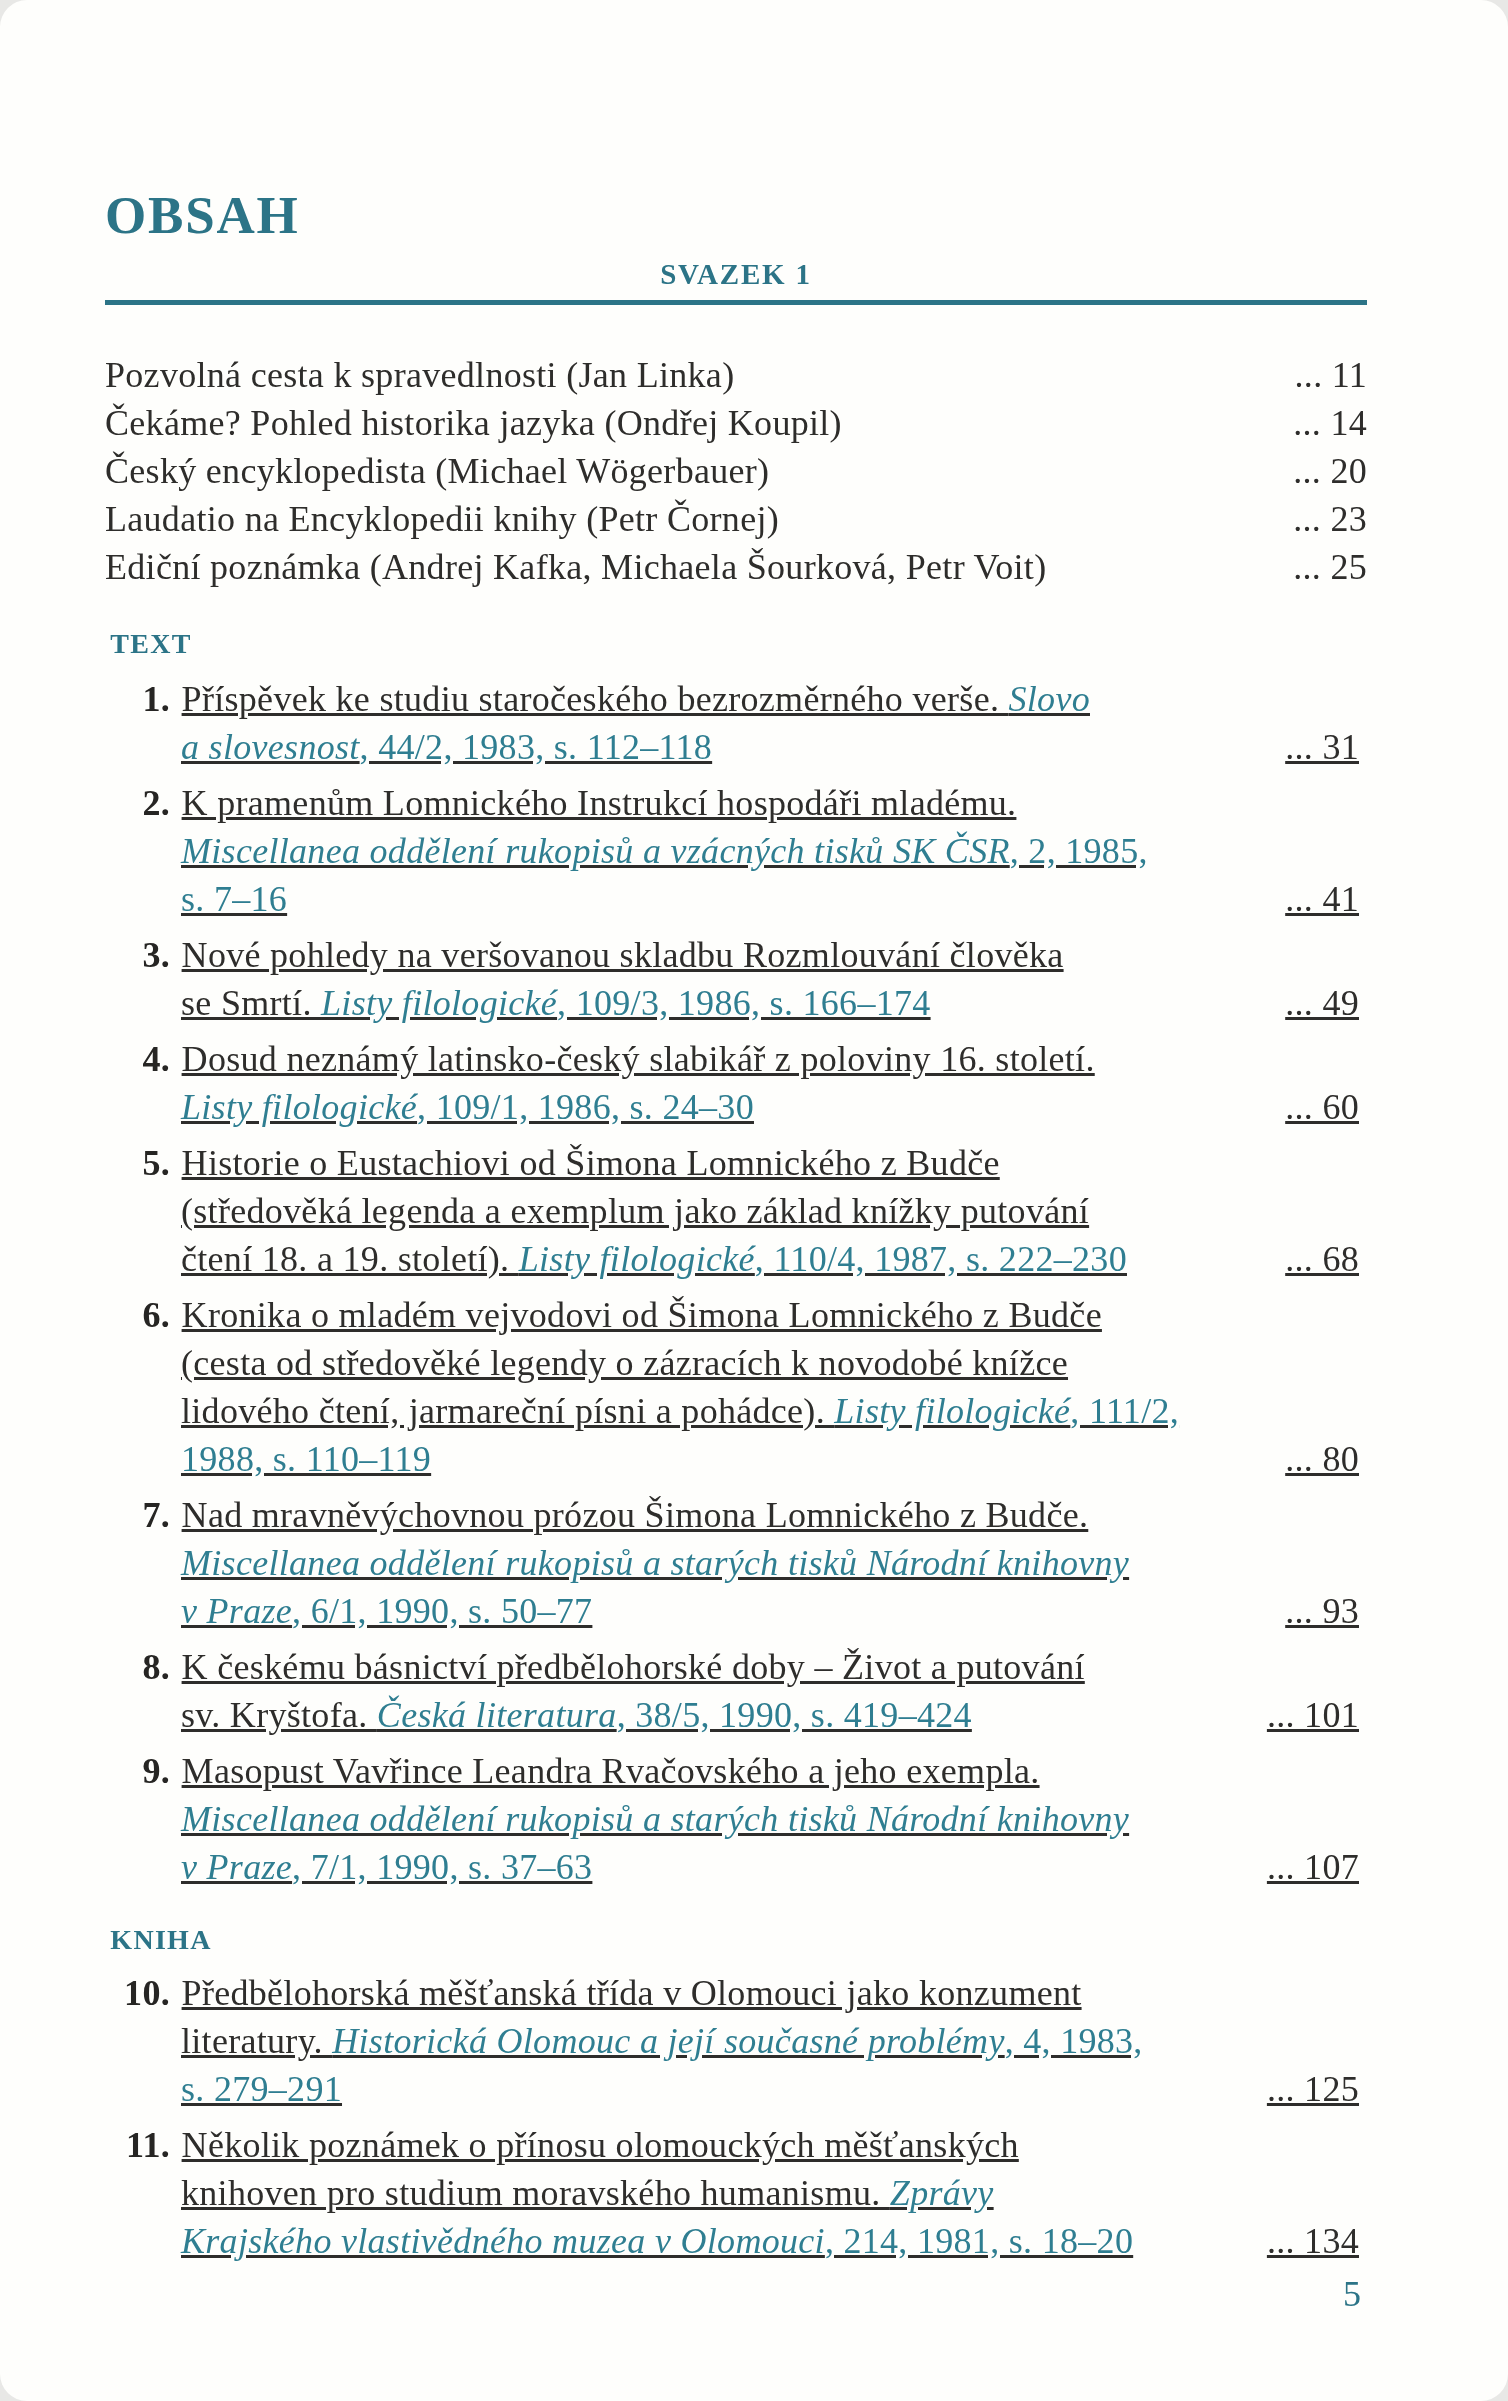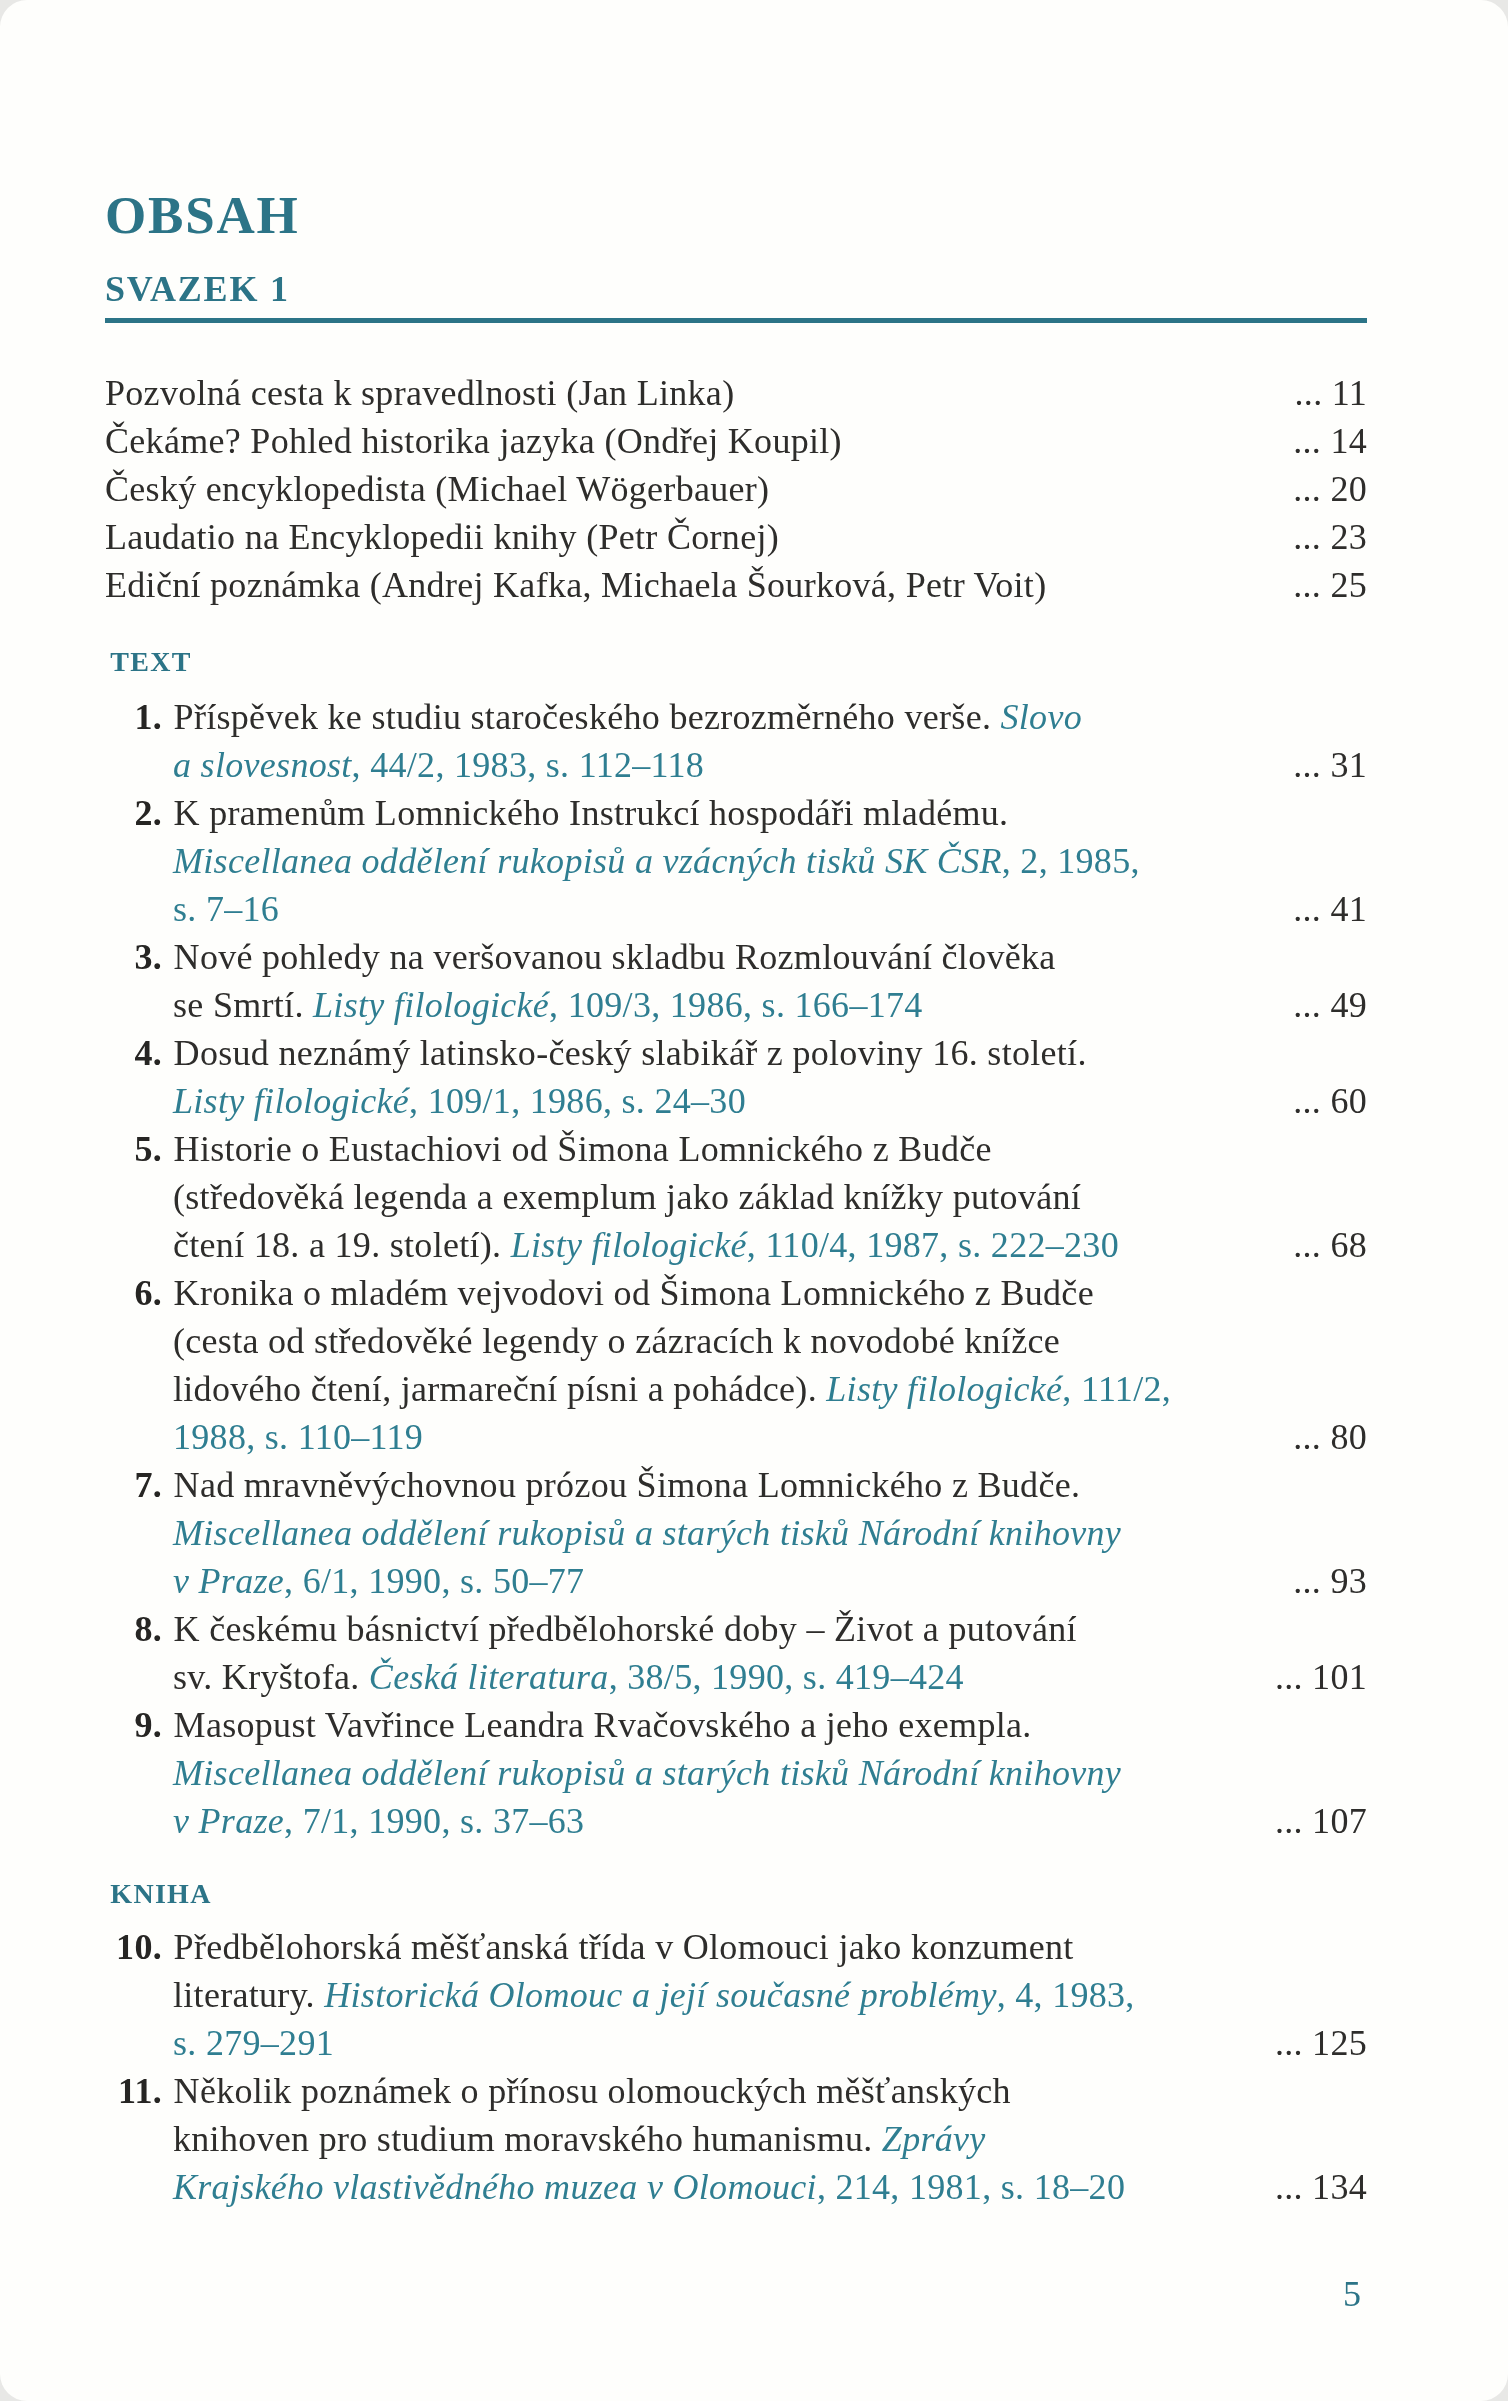--- a/index.html
+++ b/index.html
@@ -17,38 +17,38 @@
     padding:189px 141px 12px 105px;
     position:relative;
     margin:0 auto;
     border-radius:27px;
   }
   .title{
     font-size:53px;font-weight:700;color:var(--accent);
     letter-spacing:1.8px;line-height:1;margin:0;
   }
   .volume{
-    text-align:left;font-size:36px;font-weight:700;color:var(--accent);
-    letter-spacing:1.8px;margin-top:29px;line-height:1;
+    text-align:center;font-size:29px;font-weight:700;color:var(--accent);
+    letter-spacing:1.8px;margin-top:18px;line-height:1;
   }
   .rule{height:5.3px;background:var(--accent);margin-top:10.7px;}
   .front-list{margin-top:46px;}
   .line{
     display:flex;justify-content:space-between;align-items:baseline;
     font-size:36px;line-height:48px;letter-spacing:0.3px;
   }
   .line .left{flex:1 1 auto;}
   .pg{white-space:nowrap;margin-left:21.3px;color:var(--ink);}
   .section-heading{
     font-size:28px;font-weight:700;color:var(--accent);
     letter-spacing:1.3px;line-height:41px;
     margin:32px 0 10.7px 5.3px;
   }
   .section-heading.kniha{margin-top:28px;margin-bottom:9px;}
-  .entry{margin:0;}
+  .entry{margin:8px;text-decoration:underline;}
   .num{
     display:inline-block;width:57px;text-align:right;
     font-weight:700;margin-right:11.6px;color:#262523;
   }
   .cont{padding-left:68px;justify-content:center;}
   .seg-p{color:var(--ink);}
   .seg-i{color:var(--cite);font-style:italic;}
   .seg-c{color:var(--cite);}
   .footer-page{
     position:absolute;right:147px;bottom:89px;

